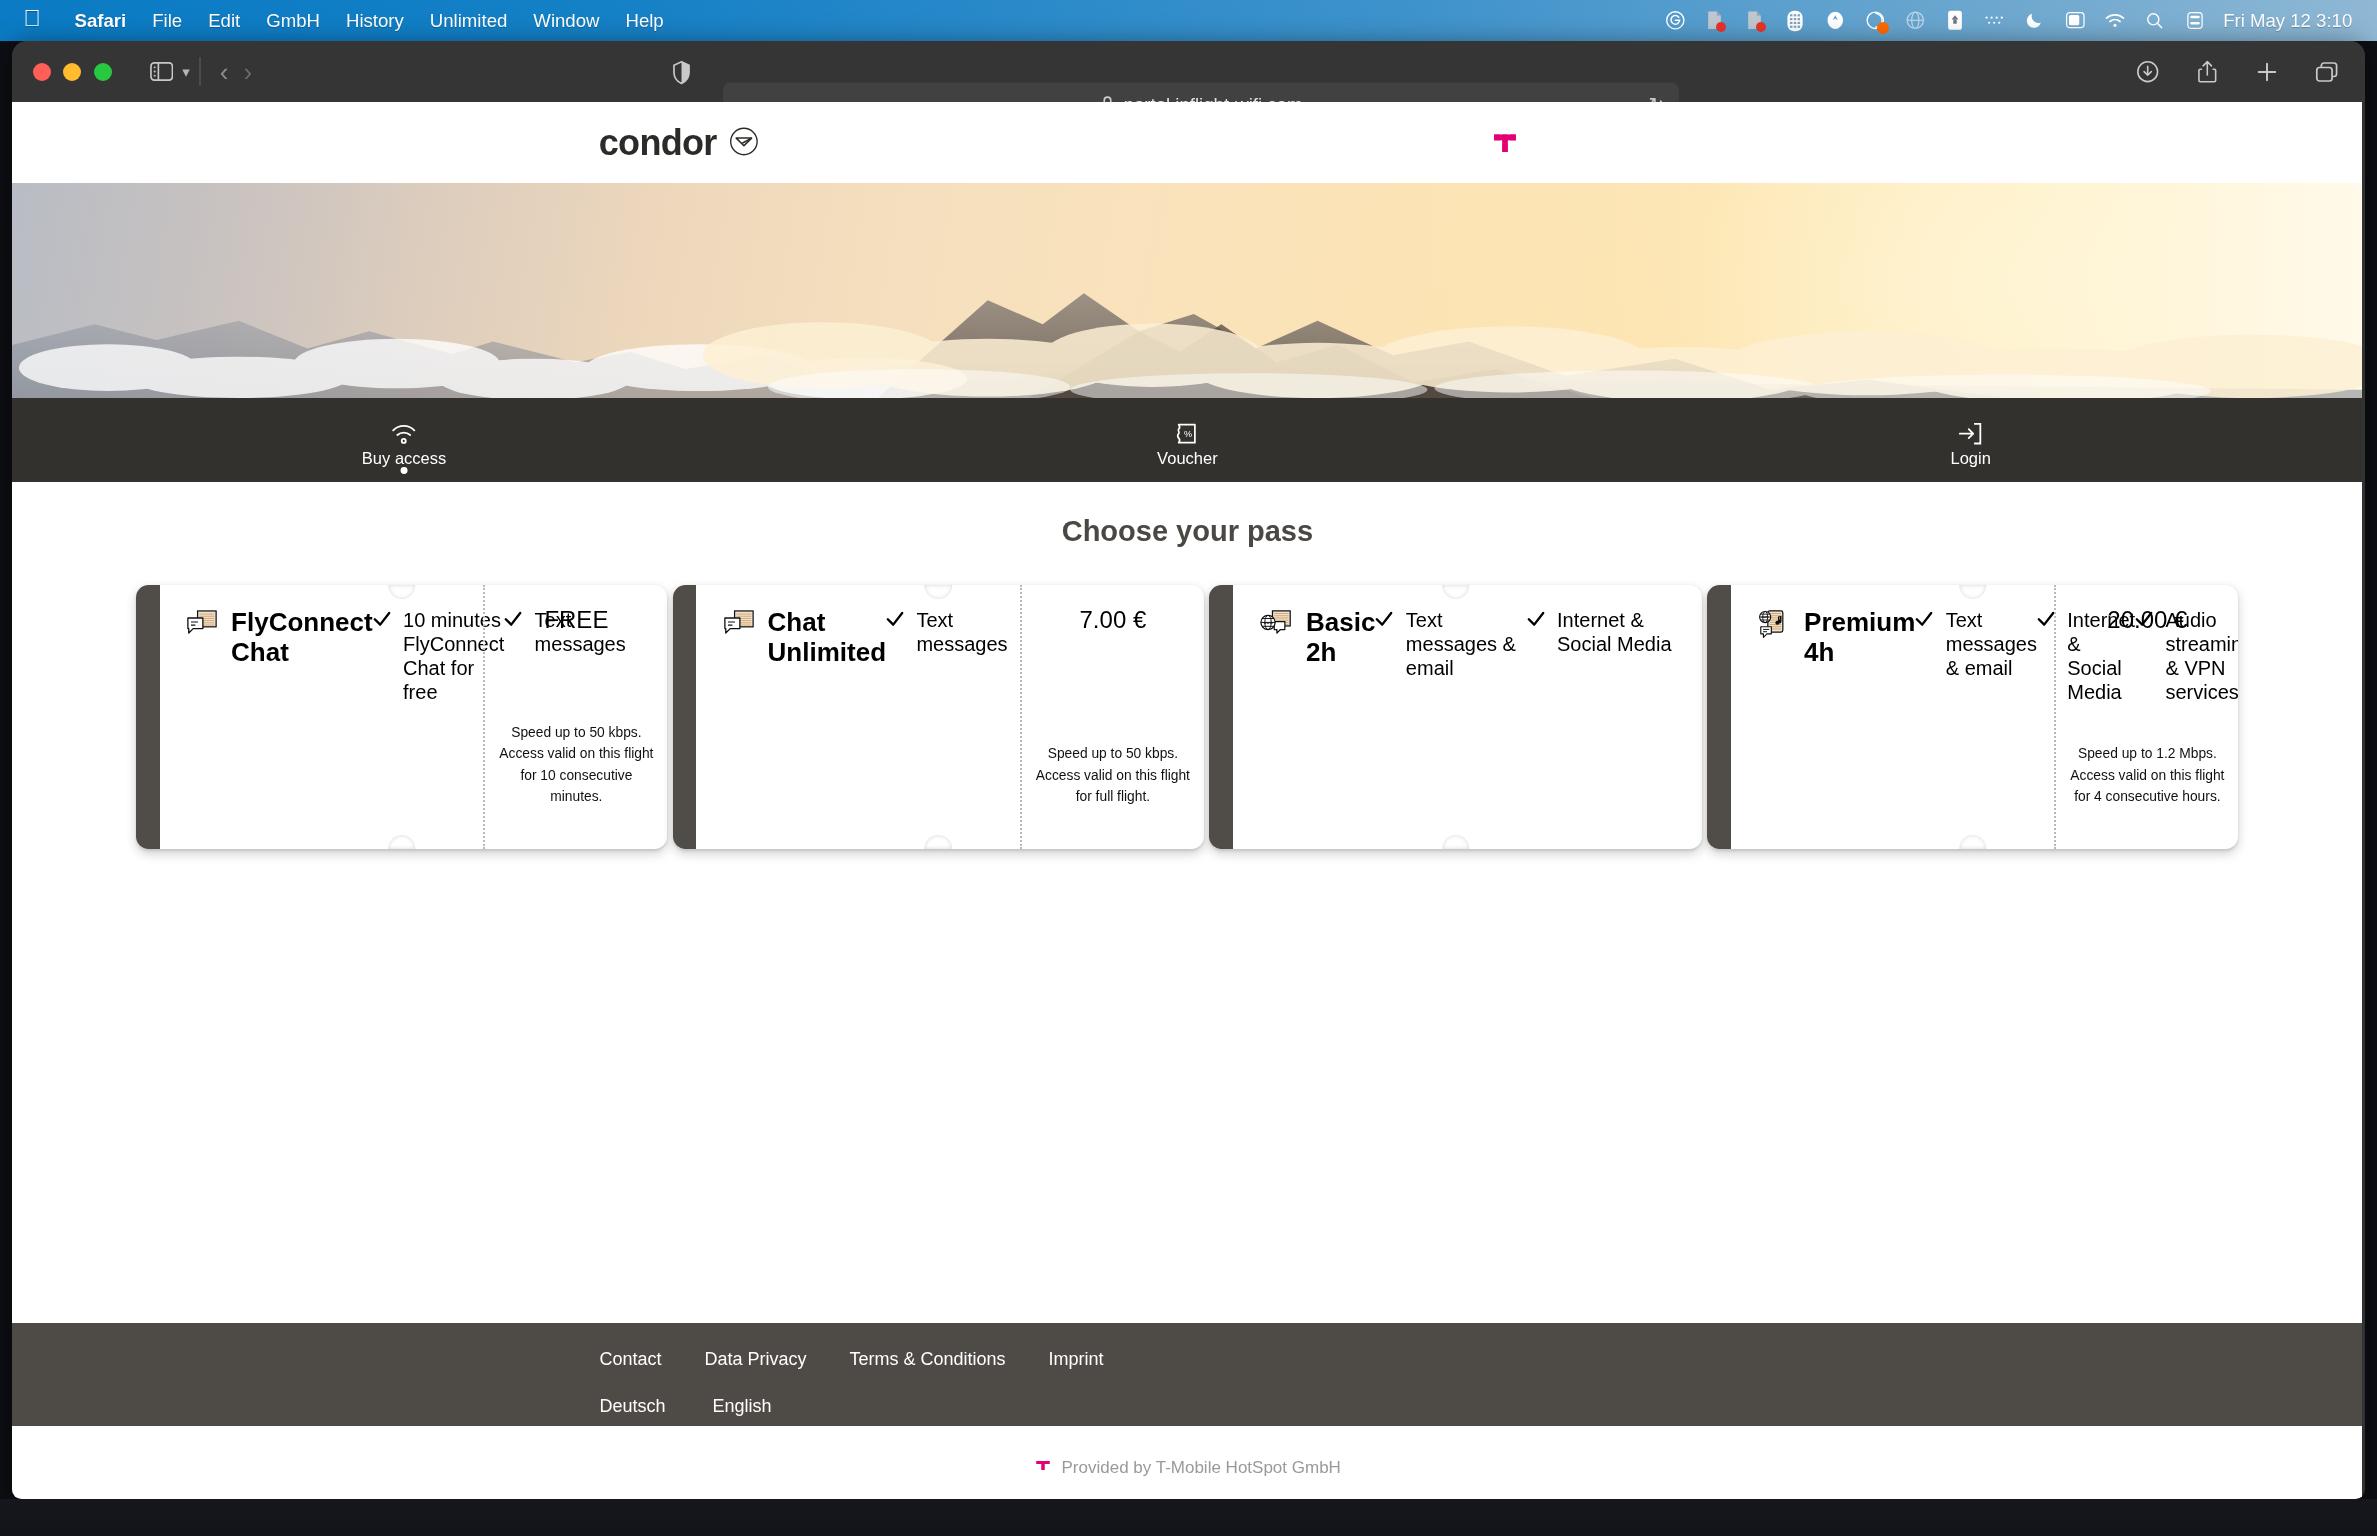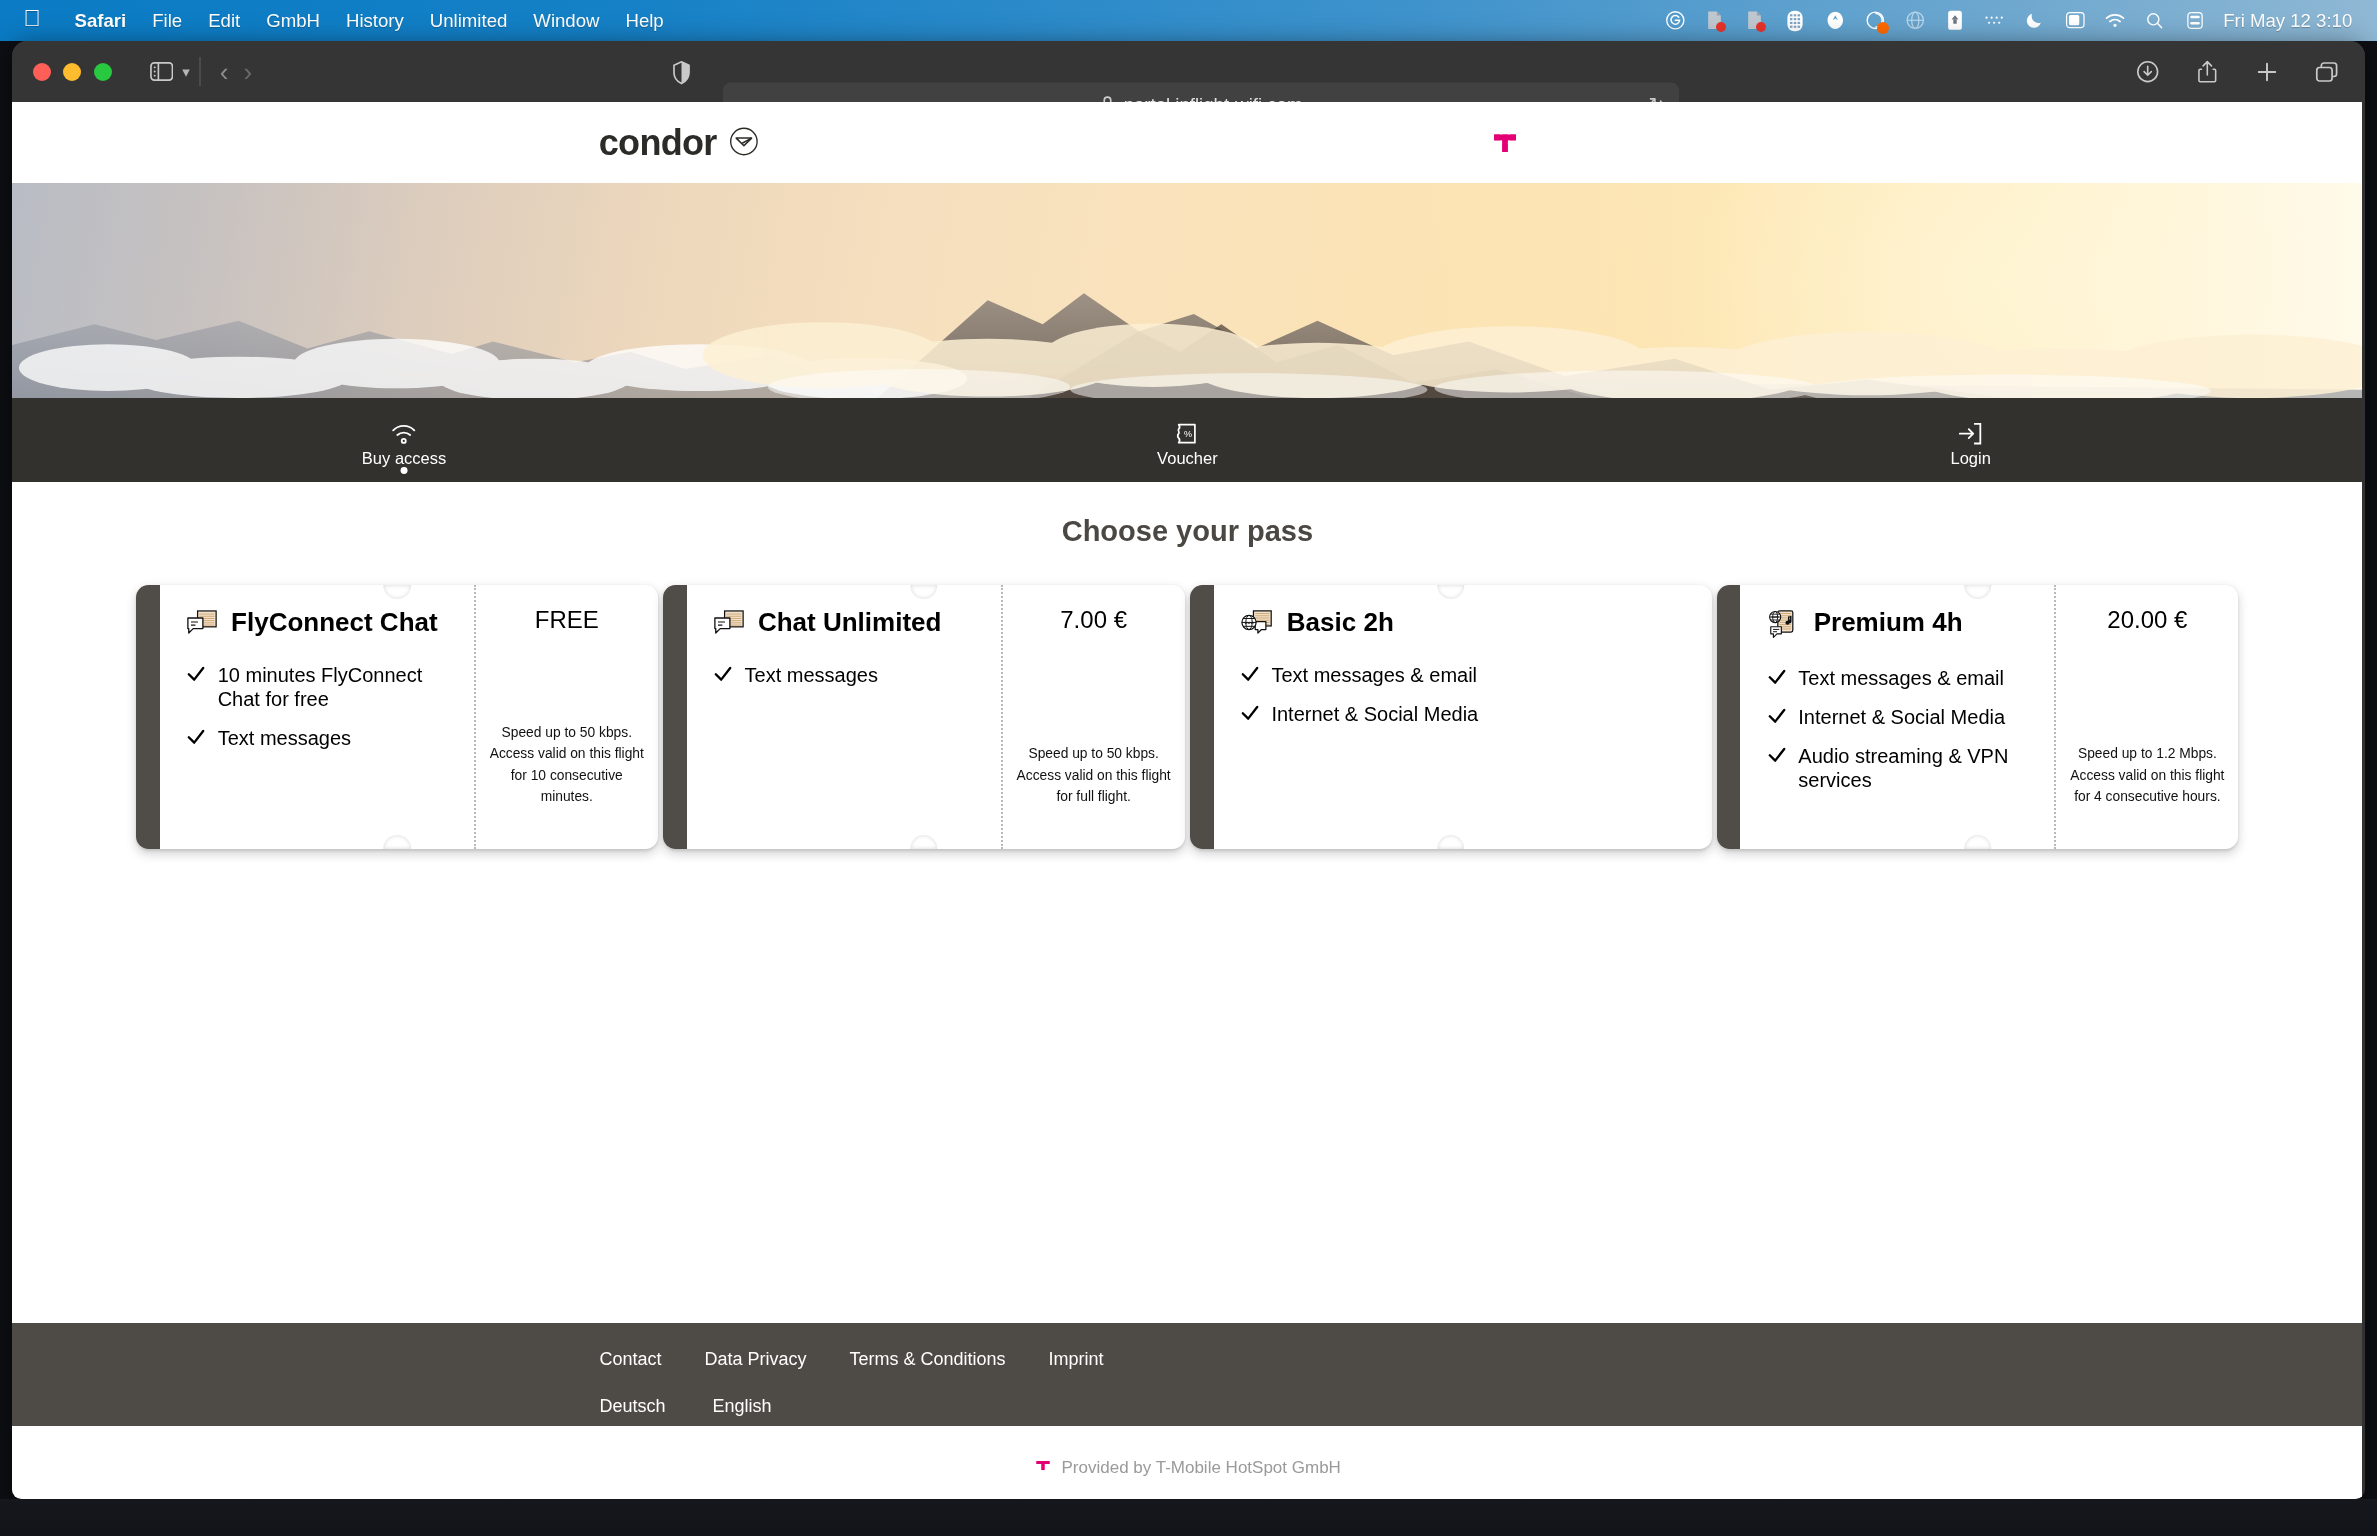--- a/index.html
+++ b/index.html
@@ -172,23 +172,22 @@
     box-shadow: 0 4.1px 11px rgba(0,0,0,.18), 0 1.4px 2.8px rgba(0,0,0,.10);
     display: flex;
     overflow: hidden;
     cursor: pointer;
   }
   .ticket-stub {
     width: 23.4px; background: #504c47; flex: 0 0 23.4px;
   }
   .ticket-left {
     flex: 1 1 auto; padding: 23.4px 23.4px 13.8px 27.5px;
-    display: flex; flex-direction: column;
+    display: flex; 
     min-width: 0;
-    gap: 6px;
   }
   .ticket-title-row { display: flex; align-items: flex-start; gap: 13.8px; margin-bottom: 18px; }
   .ticket-icon { flex: 0 0 auto; margin-top: 1.4px; }
   .ticket-title { font-size: 26px; font-weight: 700; color: #000; line-height: 1.12; }
   .feature { display: flex; align-items: flex-start; gap: 12.4px; margin-bottom: 9px; }
   .check { flex: 0 0 auto; margin-top: 2.8px; }
   .feature-text { font-size: 20px; color: #000; line-height: 1.2; }
   .ticket-right {
     flex: 0 0 184px;
     border-left: 2.1px dotted #b9b9b9;

